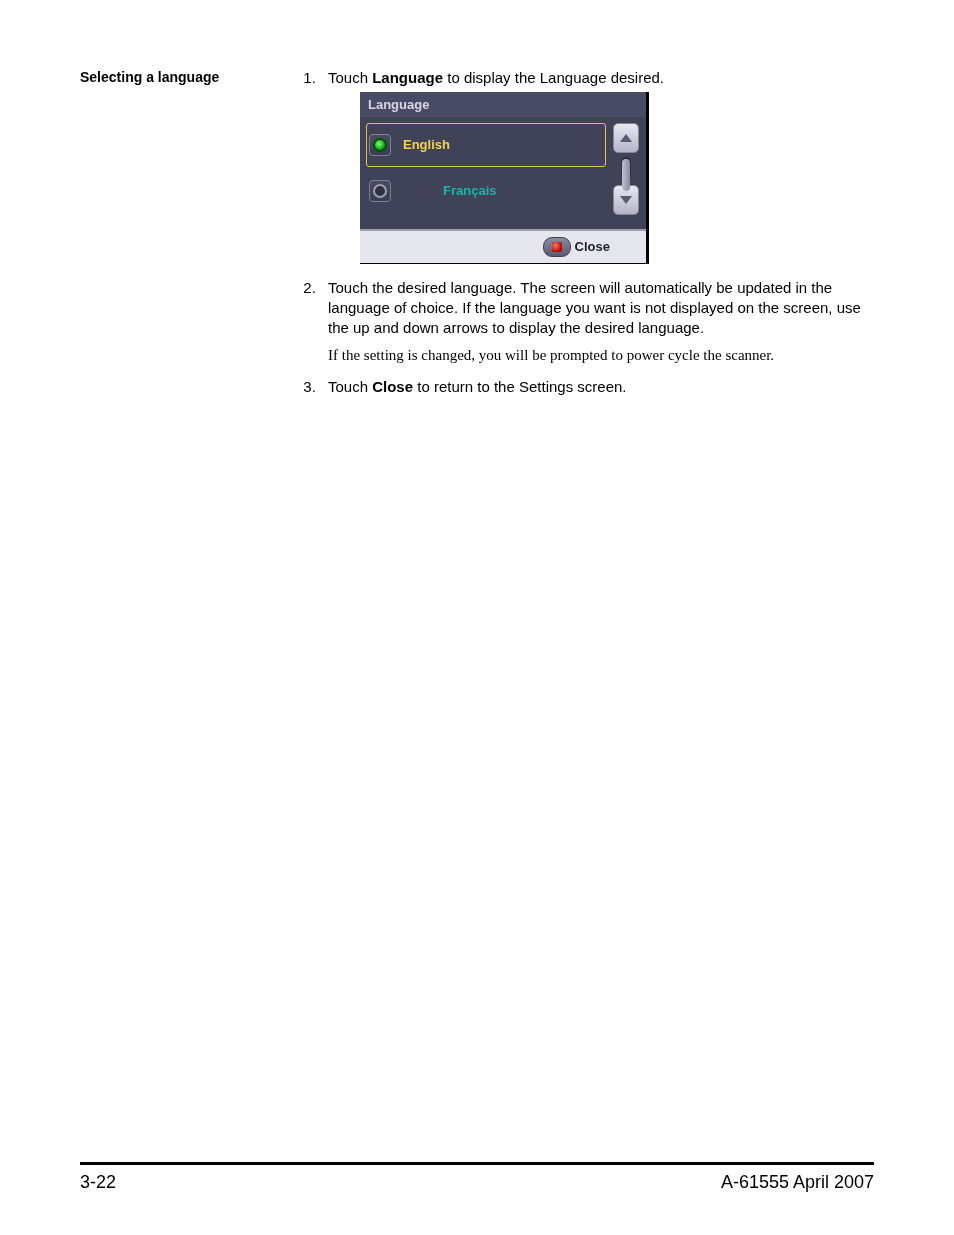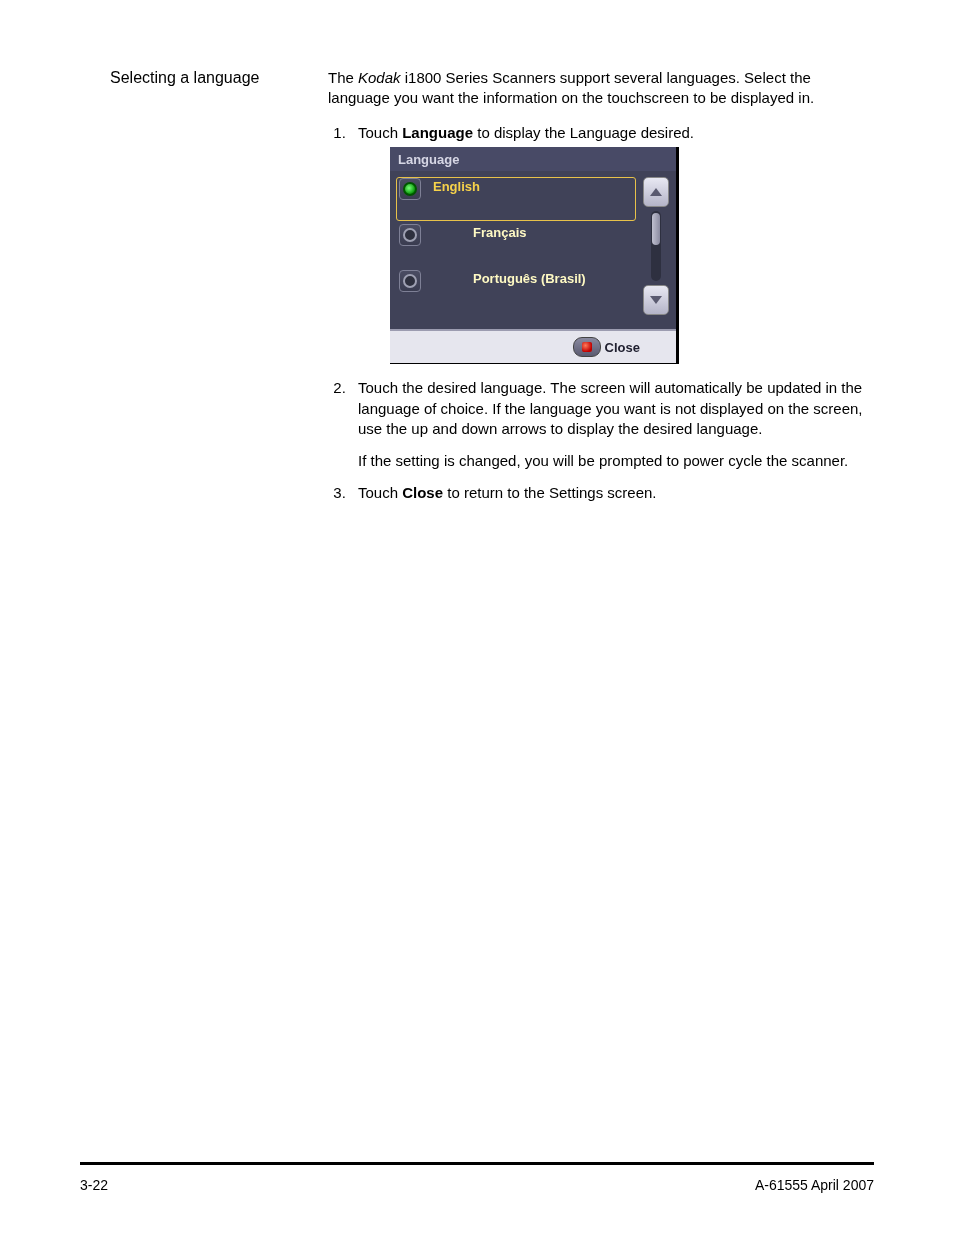--- a/index.html
+++ b/index.html
@@ -17,24 +17,23 @@
     padding: 68px 80px 0 80px;
     box-sizing: border-box;
   }
   .row1 {
     display: flex;
     align-items: flex-start;
   }
   .side-heading {
     width: 218px;
     flex-shrink: 0;
-    font-weight: normal;
-    font-size: 16px;
+    font-weight: bold;
+    font-size: 14px;
     line-height: 1.3;
-    margin-left: 30px;
   }
   .main-col {
     flex: 1;
     font-size: 15px;
     line-height: 1.35;
   }
   .intro {
     margin: 0 0 14px 0;
   }
   .intro .italic { font-style: italic; }
@@ -45,22 +44,23 @@
   }
   ol.steps > li {
     margin-bottom: 6px;
     padding-left: 8px;
   }
   ol.steps > li::marker {
     font-size: 15px;
   }
   .bold { font-weight: bold; }
   .sub-para {
-    margin-top: 12px;
+    margin-top: 6px;
     margin-bottom: 12px;
+    font-family: Liberation Serif, serif;
   }
 
   
   .touchscreen {
     width: 286px;
     margin: 4px 0 14px 32px;
     border-right: 3px solid #000;
     border-bottom: 1px solid #000;
     font-family: Tahoma, Verdana, sans-serif;
   }
@@ -75,20 +75,21 @@
     background: #404258;
     padding: 6px 4px 14px 6px;
     display: flex;
   }
   .ts-list {
     flex: 1;
     padding-right: 4px;
   }
   .lang-item {
     display: flex;
+    align-items: center;
     height: 42px;
     border: 1px solid transparent;
     border-radius: 3px;
     padding: 0 4px 0 2px;
     margin-bottom: 2px;
     cursor: default;
   }
   .lang-item.selected {
     border: 1px solid #e8c24a;
   }
@@ -114,21 +115,21 @@
   }
   .radio-circle.on {
     background: radial-gradient(circle at 40% 40%, #7aff7a, #0b9b0b 70%);
     border: 2px solid #050;
   }
   .lang-label {
     font-size: 13px;
     font-weight: bold;
   }
   .lang-label.sel-text { color: #f6d24a; }
-  .lang-label.norm-text { color: #fef9c3; padding-left: 40px; }
+  .lang-label.norm-text { color: #14b8a6; padding-left: 40px; }
 
   .ts-scroll {
     width: 30px;
     display: flex;
     flex-direction: column;
     align-items: center;
     padding: 0 1px;
   }
   .scroll-btn {
     width: 26px;
@@ -215,34 +216,31 @@
     bottom: 70px;
     border-top: 3px solid #000;
   }
   .footer-row {
     position: absolute;
     left: 80px;
     right: 80px;
     bottom: 42px;
     display: flex;
     justify-content: space-between;
-    font-size: 14px;
+    font-size: 18px;
   }
 </style>
 </head>
 <body>
 
 <div class="page">
   <div class="row1">
     <div class="side-heading">Selecting a language</div>
 
     <div class="main-col">
-      <p class="intro">
-        <span>The </span><span class="italic">Kodak</span><span> i1800 Series Scanners support several languages. Select the language you want the information on the touchscreen to be displayed in.</span>
-      </p>
 
       <ol class="steps">
         <li>
           <span>Touch </span><span class="bold">Language</span><span> to display the Language desired.</span>
 
           
           <div class="touchscreen">
             <div class="ts-title">Language</div>
             <div class="ts-body">
               <div class="ts-list">
@@ -257,26 +255,20 @@
                 <div class="lang-item">
                   <div class="radio-outer">
                       <div class="radio-circle"></div>
                     </div>
                   <span class="lang-label norm-text">Français</span>
                 </div>
 
 
 
 
-                <div class="lang-item">
-                  <div class="radio-outer">
-                      <div class="radio-circle"></div>
-                    </div>
-                  <span class="lang-label norm-text">Português (Brasil)</span>
-                </div>
 
 
               </div>
 
               <div class="ts-scroll">
                 <div class="scroll-btn">
                   <div class="chev-up"></div>
                 </div>
                 <div class="scroll-track">
                   <div class="scroll-thumb"></div>

